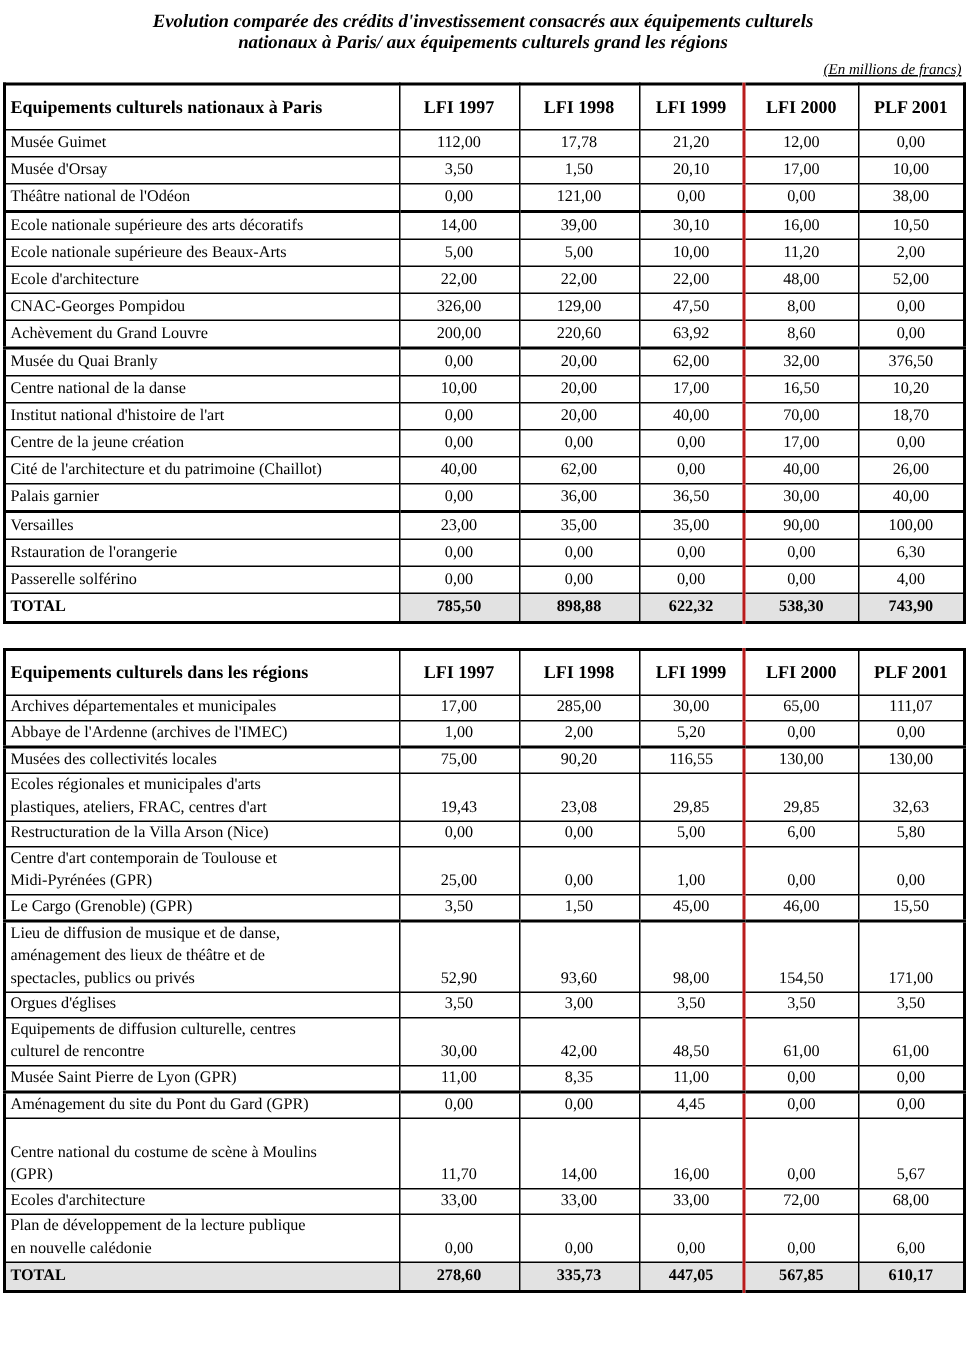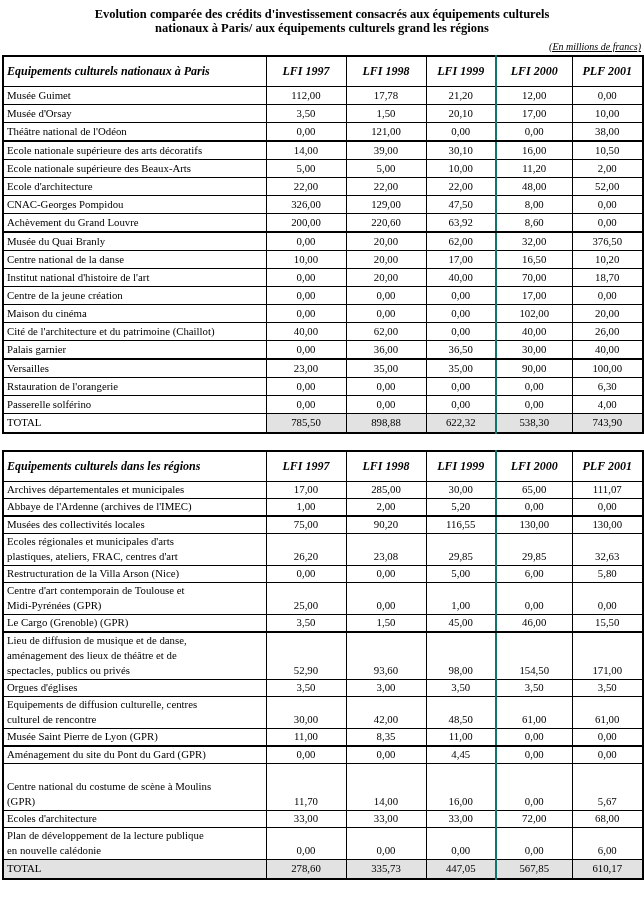--- a/index.html
+++ b/index.html
@@ -11,20 +11,21 @@
     color: #000000;
     font-family: "Liberation Serif", "DejaVu Serif", serif;
     overflow: hidden;
   }
   .title {
     padding-top: 7px;
     text-align: center;
     font-weight: bold;
     font-size: 12.5px;
     line-height: 14px;
+    font-style: italic;
   }
   .unit-note {
     margin: 6px 3px 2px 0;
     text-align: right;
     font-style: italic;
     text-decoration: underline;
     font-size: 10px;
     line-height: 12px;
   }
   table.t {
@@ -33,33 +34,33 @@
     width: 640px;
     margin-left: 2px;
     border: 2px solid #000;
   }
   table.t2 { margin-top: 16px; }
   .t th, .t td {
     border: 1px solid #000;
     overflow: hidden;
   }
   
-  .t th:nth-child(5), .t td:nth-child(5) { border-left: 2px solid #0f766e; }
-  .t th { height: 27px; vertical-align: middle; font-size: 12px; font-weight: bold; font-style: italic; }
+  .t th:nth-child(5), .t td:nth-child(5) { border-left: 2px solid #b91c1c; }
+  .t th { height: 27px; vertical-align: middle; font-size: 12px; font-weight: bold; }
   .t th.lblh { text-align: left; padding-left: 3px; }
   .t th.colh { text-align: center; }
   .t td { font-size: 10.8px; vertical-align: bottom; }
   .t td.lbl { text-align: left; padding: 0 2px 1px 3px; white-space: nowrap; }
   .t td.val { text-align: center; padding: 0 1px 1px; }
   .t1 td { line-height: 16px; }
   .t2 td { line-height: 15px; }
   .lbl-line { white-space: nowrap; }
   .t tr.sep td { border-bottom-width: 2px; }
   .t tr.total td {
-    font-weight: normal;
+    font-weight: bold;
     background: var(--total-bg, #e2e2e2);
     line-height: 17px;
   }
   .t tr.total.total-plain td.lbl { background: #ffffff; }
 </style>
 </head>
 <body>
 
 <div class="page">
   <div class="title">
@@ -178,28 +179,20 @@
         </tr>
         <tr>
           <td class="lbl">Centre de la jeune création</td>
           <td class="val">0,00</td>
           <td class="val">0,00</td>
           <td class="val">0,00</td>
           <td class="val">17,00</td>
           <td class="val">0,00</td>
         </tr>
         <tr>
-          <td class="lbl">Maison du cinéma</td>
-          <td class="val">0,00</td>
-          <td class="val">0,00</td>
-          <td class="val">0,00</td>
-          <td class="val">102,00</td>
-          <td class="val">20,00</td>
-        </tr>
-        <tr>
           <td class="lbl">Cité de l'architecture et du patrimoine (Chaillot)</td>
           <td class="val">40,00</td>
           <td class="val">62,00</td>
           <td class="val">0,00</td>
           <td class="val">40,00</td>
           <td class="val">26,00</td>
         </tr>
         <tr class="sep">
           <td class="lbl">Palais garnier</td>
           <td class="val">0,00</td>
@@ -284,21 +277,21 @@
           <td class="val">90,20</td>
           <td class="val">116,55</td>
           <td class="val">130,00</td>
           <td class="val">130,00</td>
         </tr>
         <tr>
           <td class="lbl">
             <div class="lbl-line">Ecoles régionales et municipales d'arts</div>
             <div class="lbl-line">plastiques, ateliers, FRAC, centres d'art</div>
           </td>
-          <td class="val">26,20</td>
+          <td class="val">19,43</td>
           <td class="val">23,08</td>
           <td class="val">29,85</td>
           <td class="val">29,85</td>
           <td class="val">32,63</td>
         </tr>
         <tr>
           <td class="lbl">Restructuration de la Villa Arson (Nice)</td>
           <td class="val">0,00</td>
           <td class="val">0,00</td>
           <td class="val">5,00</td>

